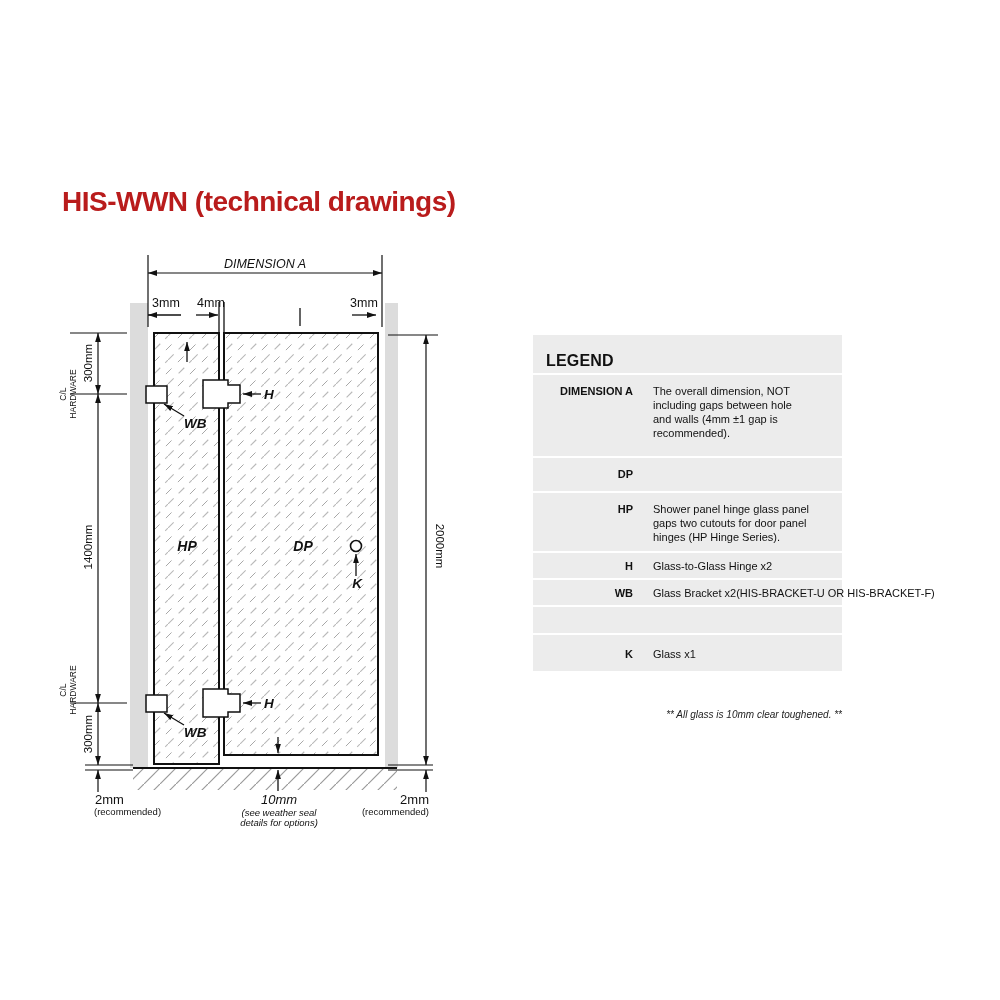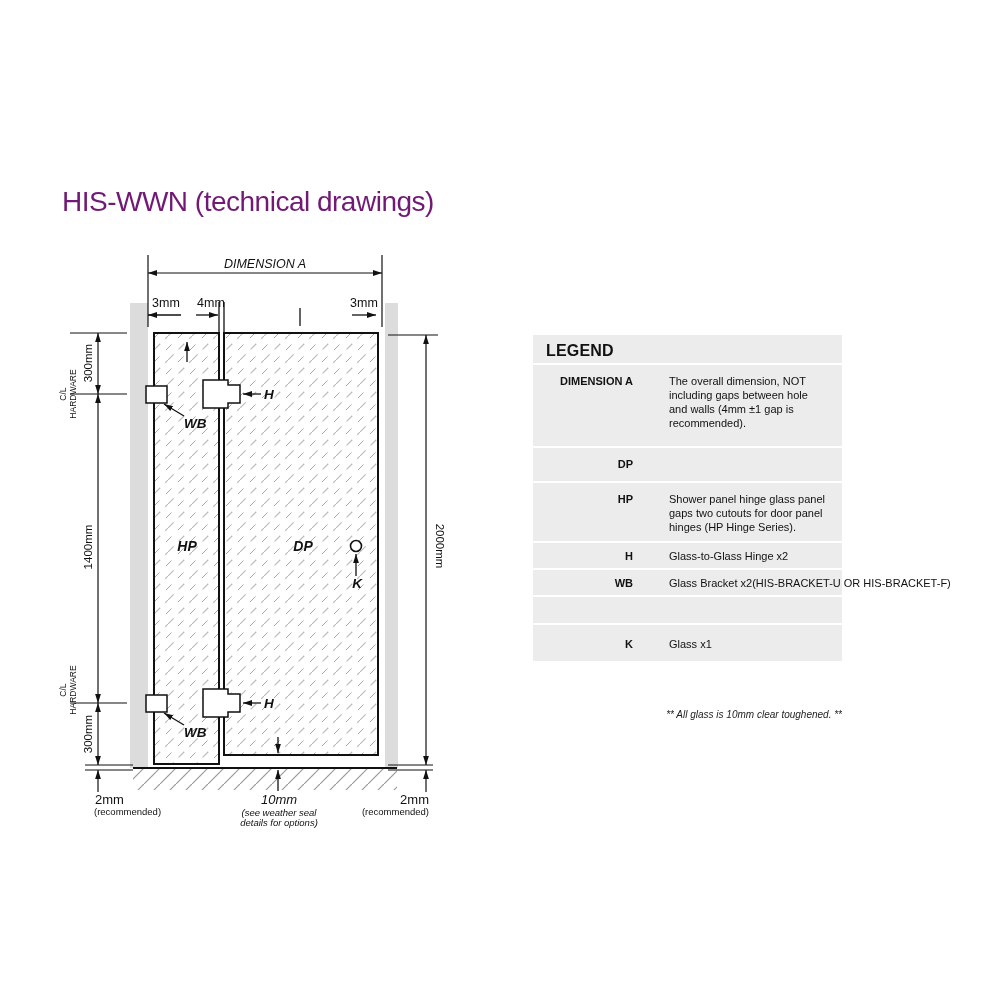--- a/index.html
+++ b/index.html
@@ -1,30 +1,30 @@
 <!DOCTYPE html>
 <html><head>
 <meta charset="utf-8">
 <style>
   html,body{margin:0;padding:0;background:#ffffff;}
   body{width:1000px;height:1000px;position:relative;overflow:hidden;
        font-family:"Liberation Sans","DejaVu Sans",sans-serif;color:#111;}
   .canvas{position:absolute;inset:0;background:#fff;}
 
-  .page-title{position:absolute;left:62px;top:186px;font-size:28px;font-weight:normal;
-              letter-spacing:-0.5px;color:#701a75;white-space:nowrap;}
+  .page-title{position:absolute;left:62px;top:186px;font-size:28px;font-weight:bold;
+              letter-spacing:-0.5px;color:#b91c1c;white-space:nowrap;}
 
   .drawing-svg{position:absolute;left:40px;top:245px;width:430px;height:600px;}
 
   
   .legend{position:absolute;left:533px;top:335px;width:309px;background:#ececec;}
-  .lg-header{padding:7px 0 3px 13px;font-size:16px;font-weight:bold;letter-spacing:0.2px;line-height:18px;}
+  .lg-header{padding:17px 0 3px 13px;font-size:16px;font-weight:bold;letter-spacing:0.2px;line-height:18px;}
   .lg-row{border-top:2px solid #ffffff;display:flex;align-items:flex-start;}
   .lg-term{width:100px;flex:0 0 100px;text-align:right;font-weight:bold;font-size:11px;line-height:14px;}
-  .lg-def{margin-left:36px;font-size:11px;line-height:14px;white-space:nowrap;}
+  .lg-def{margin-left:20px;font-size:11px;line-height:14px;white-space:nowrap;}
   .lg-def div{white-space:nowrap;}
   .r1{padding:9px 0 16px;}
   .r2{padding:9px 0 10px;}
   .r3{padding:9px 0 7px;}
   .r4{padding:6px 0 5px;}
   .r5{padding:6px 0 5px;}
   .r6{height:26px;}
   .r7{padding:12px 0 10px;}
   .lg-footnote{position:absolute;left:533px;top:709px;width:309px;text-align:right;
                font-size:10px;font-style:italic;color:#222;}

